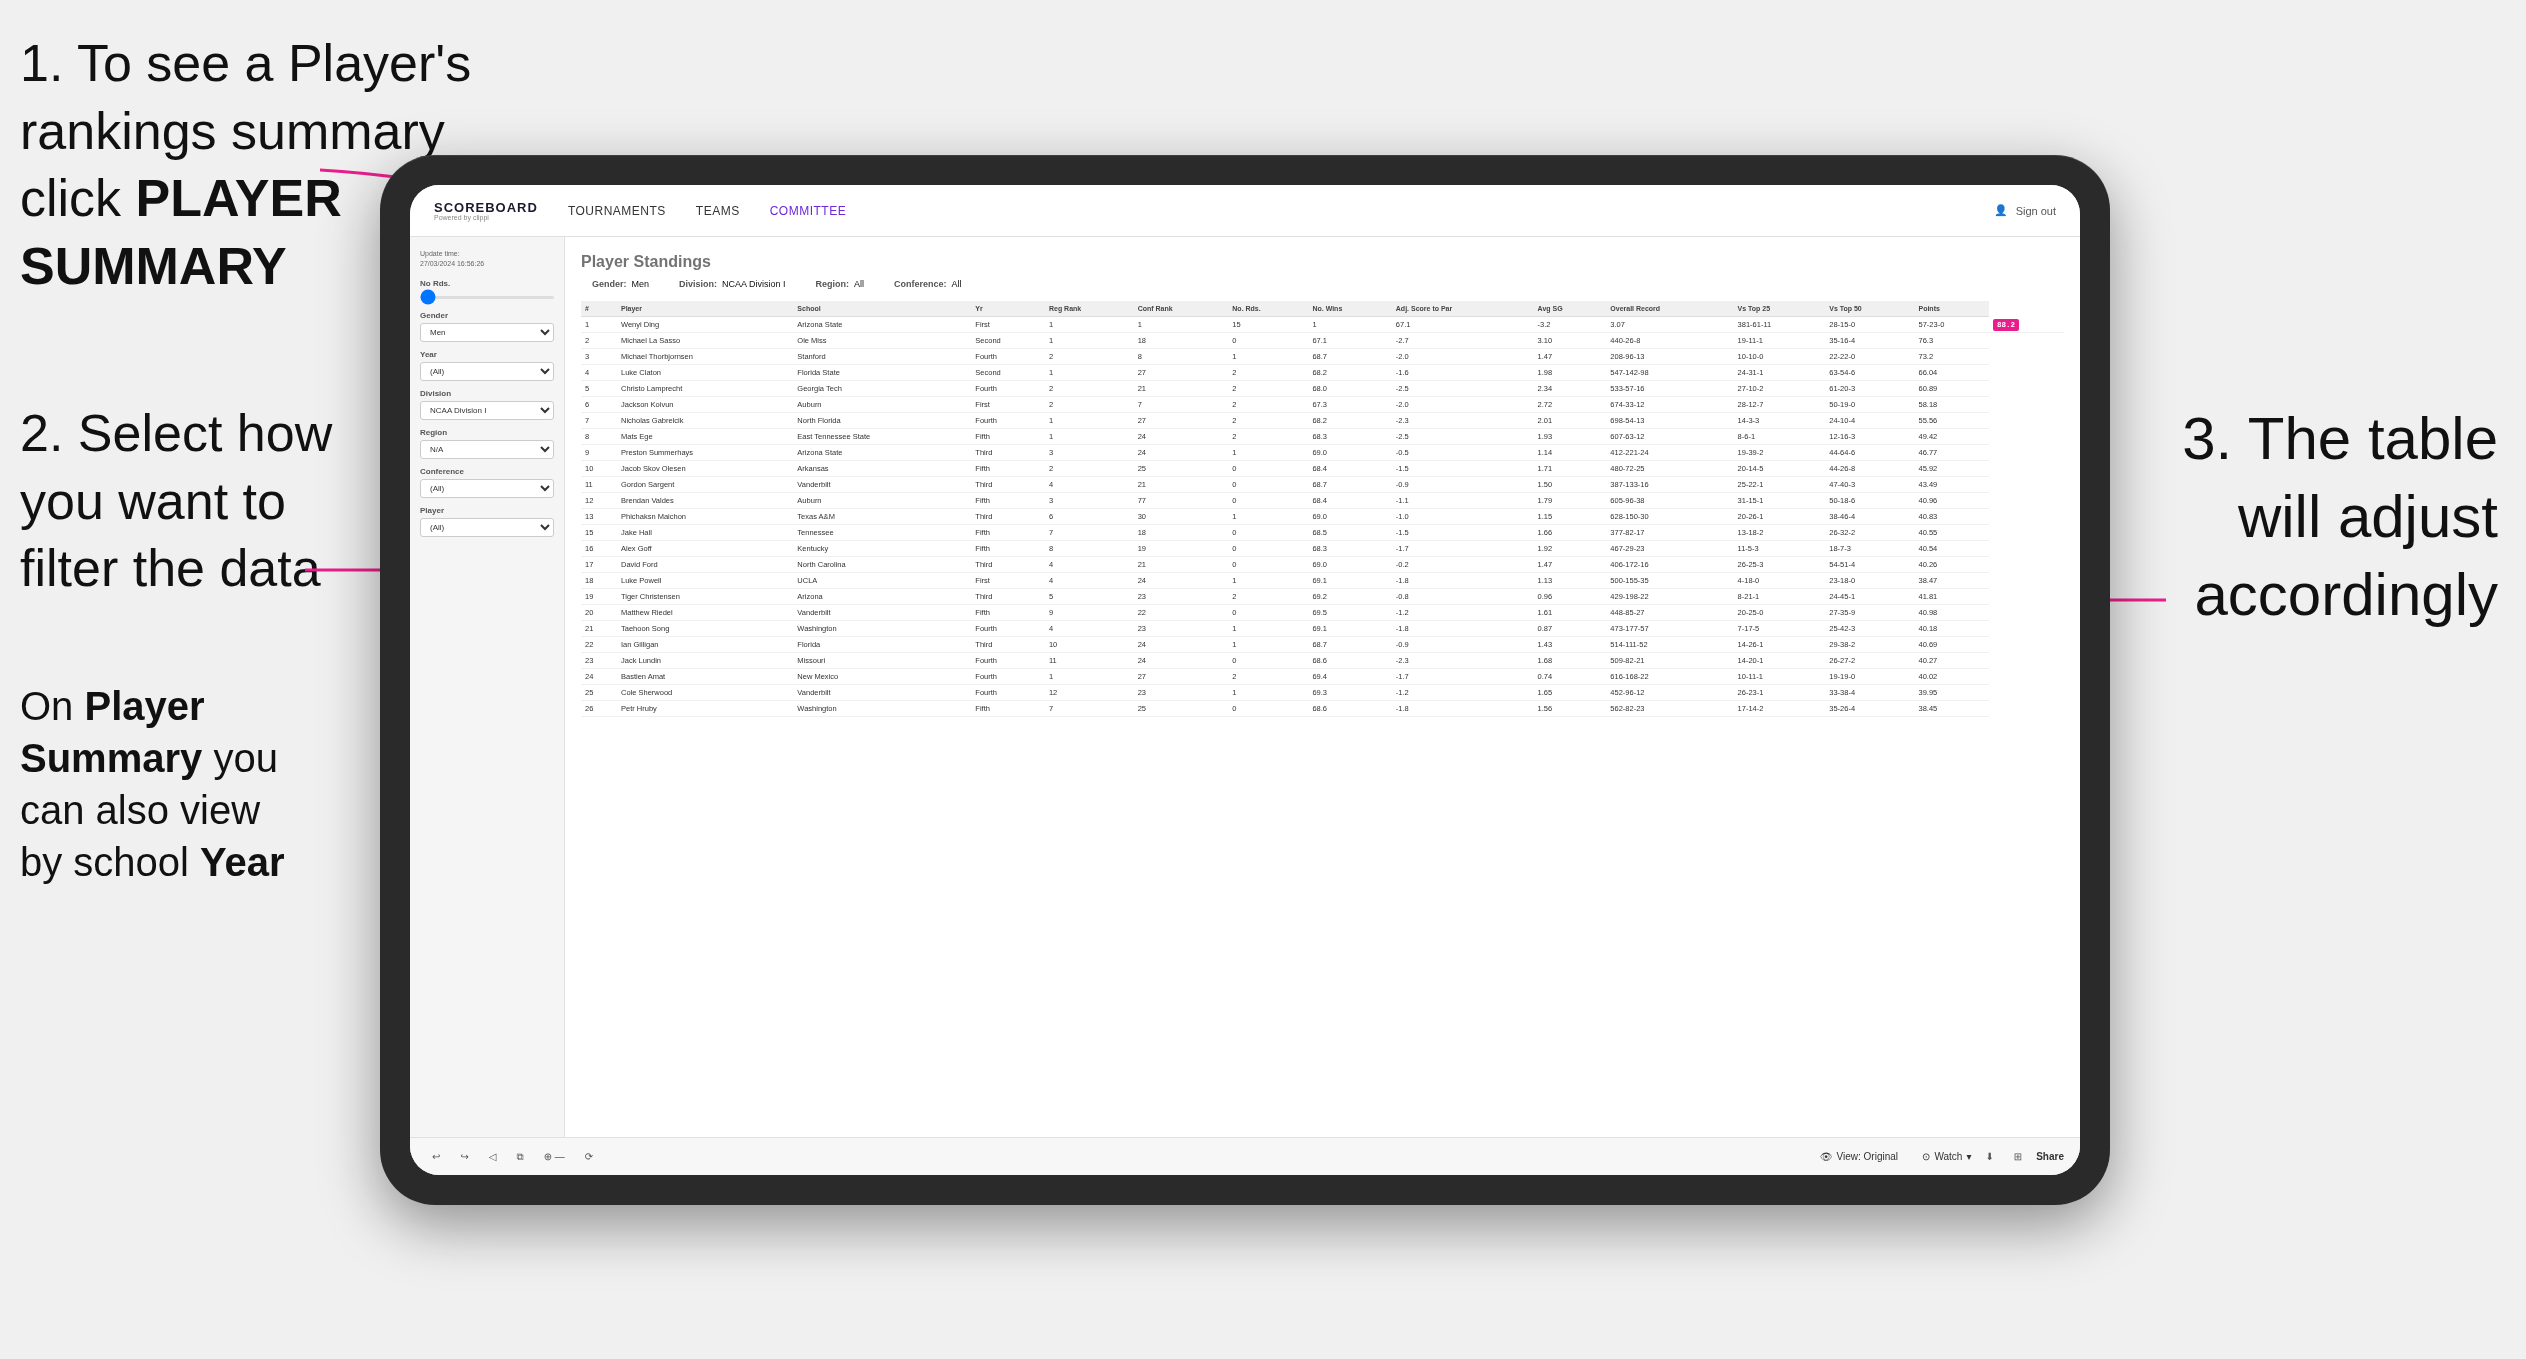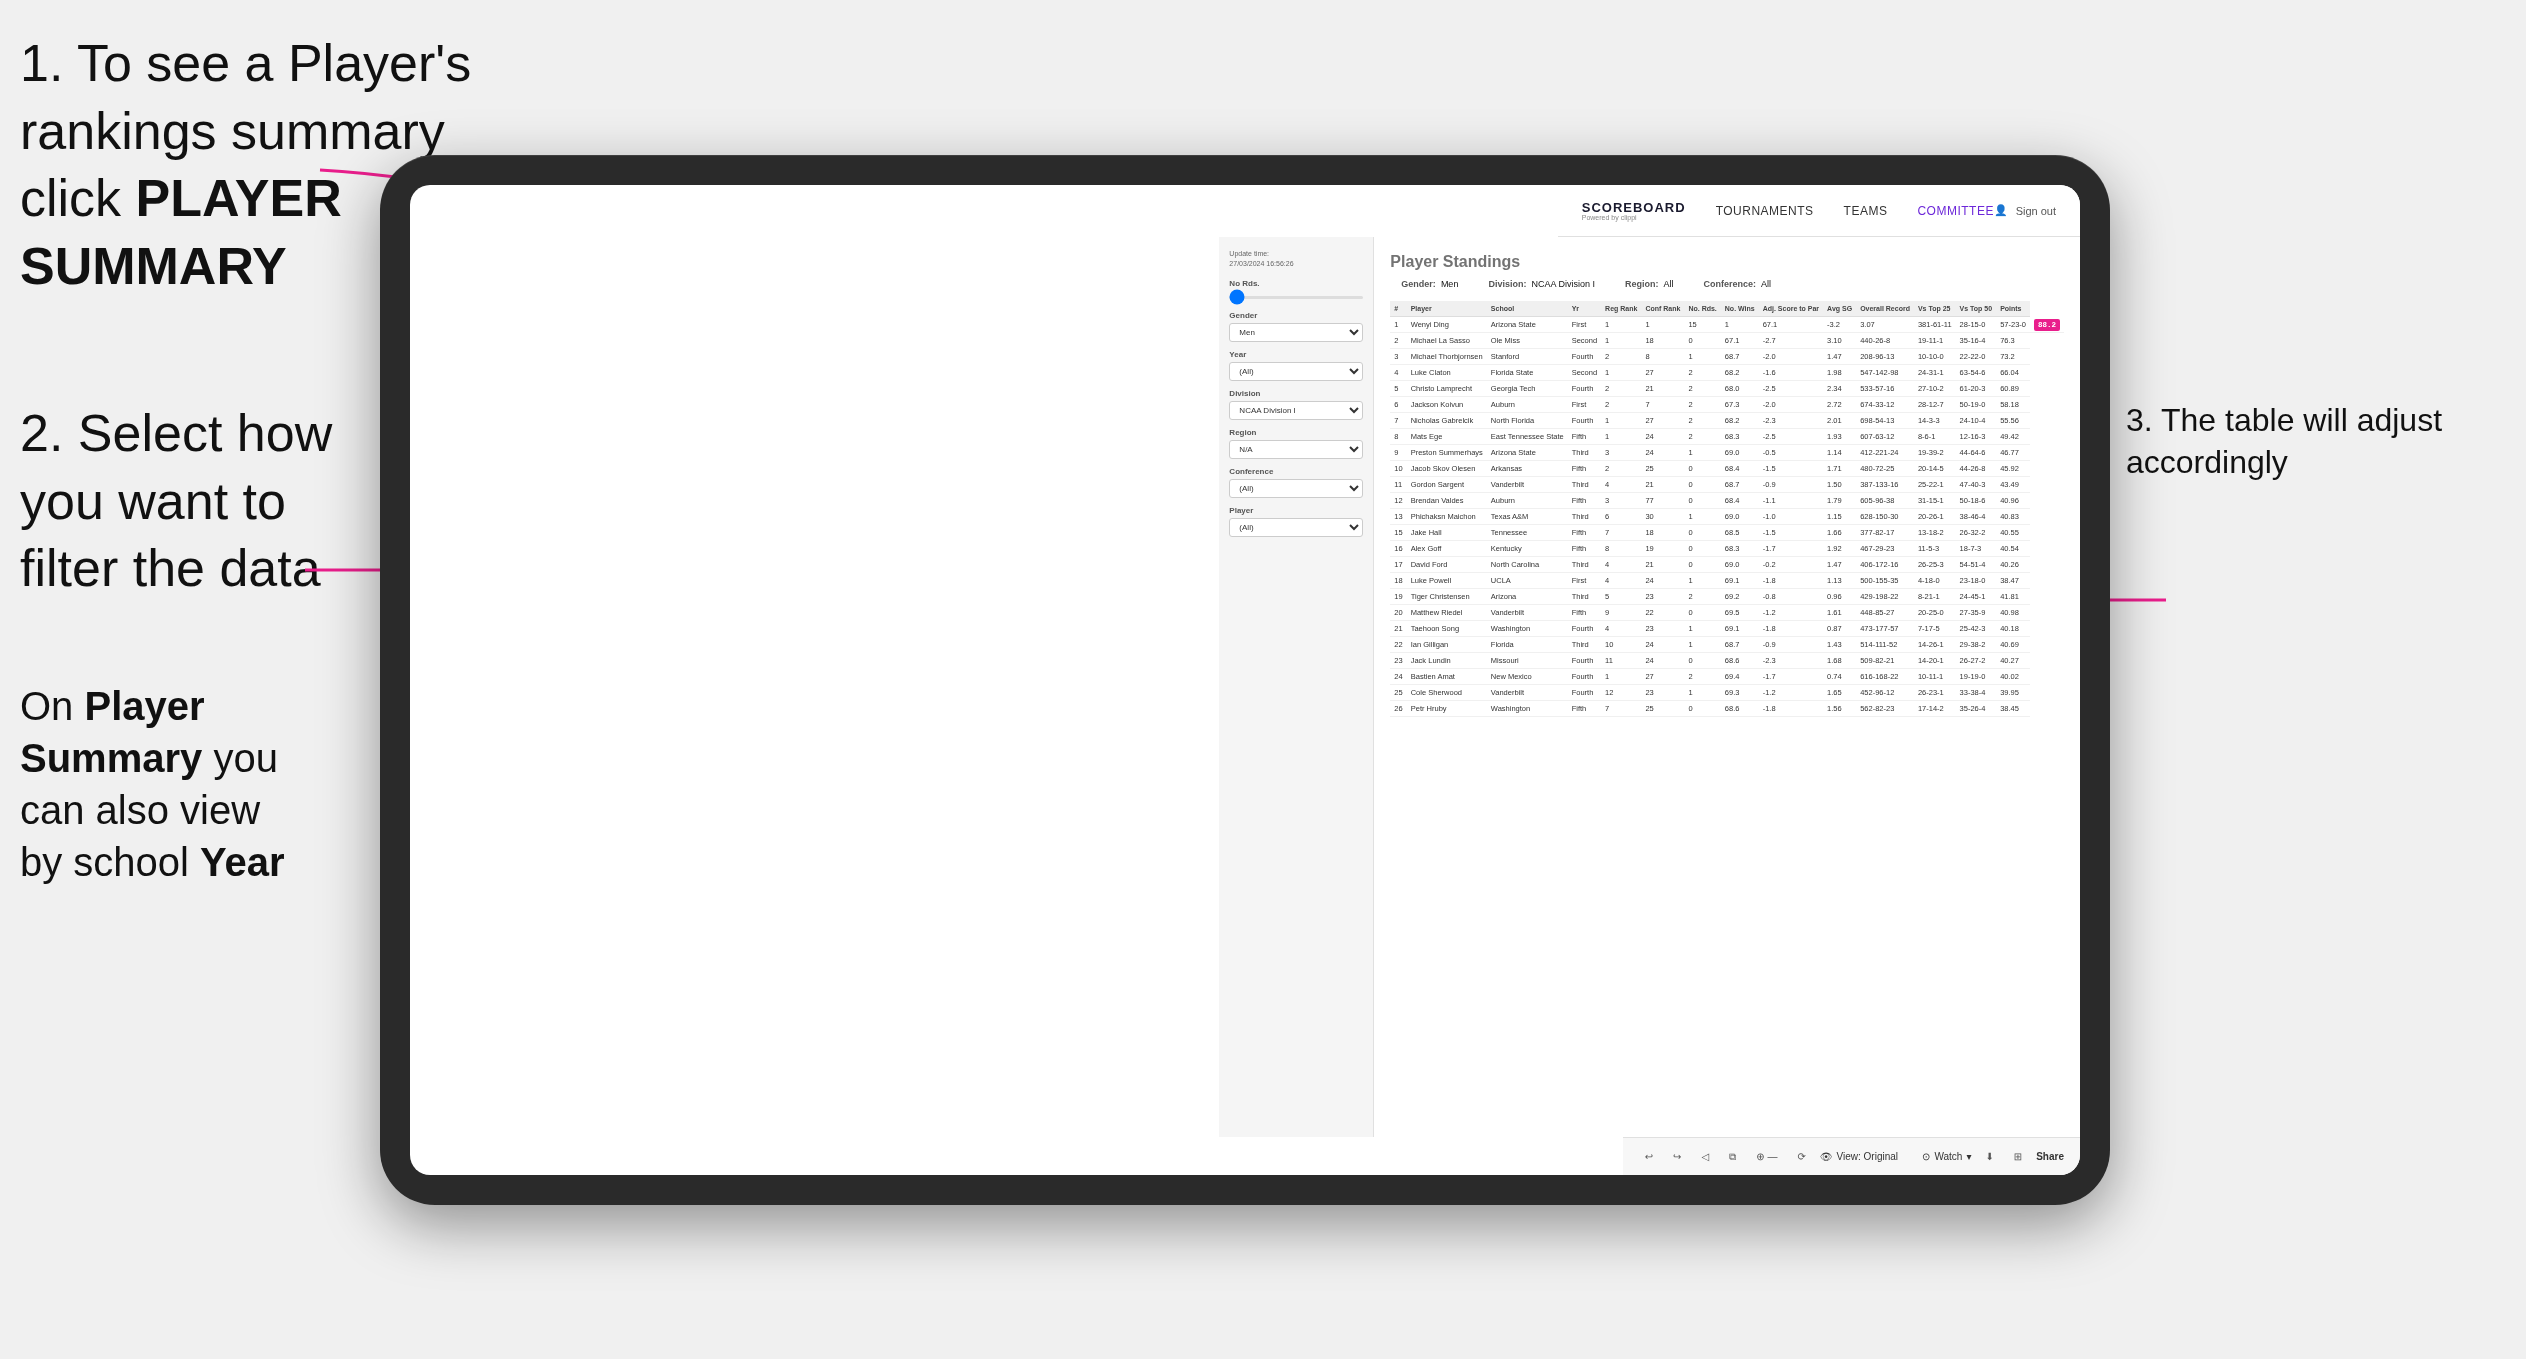--- a/index.html
+++ b/index.html
@@ -43,26 +43,26 @@
       width: 420px;
       font-size: 40px;
       line-height: 1.3;
       color: #111;
     }
     .instruction-bottom-left strong { font-weight: 900; }
 
     .instruction-right {
       position: absolute;
       top: 400px;
-      right: 20px;
+      right: 28px;
       width: 380px;
-      font-size: 32px;
+      font-size: 60px;
       line-height: 1.3;
       color: #111;
-      text-align: left;
+      text-align: right;
     }
 
     
     .arrow-svg {
       position: absolute;
       pointer-events: none;
     }
 
     
     .tablet-container {
@@ -79,25 +79,24 @@
       background: #2a2a2a;
       border-radius: 55px;
       padding: 30px;
       box-shadow: 0 20px 60px rgba(0,0,0,0.4), inset 0 1px 0 rgba(255,255,255,0.1);
     }
 
     .tablet-screen {
       width: 100%;
       height: 100%;
       background: #fff;
-      border-radius: 20px;
+      border-radius: 29px;
       overflow: hidden;
       display: flex;
       flex-direction: column;
-      align-items: flex-end;
     }
 
     
     .nav-bar {
       display: flex;
       align-items: center;
       padding: 0 24px;
       height: 52px;
       background: #fff;
       border-bottom: 1px solid #e0e0e0;

